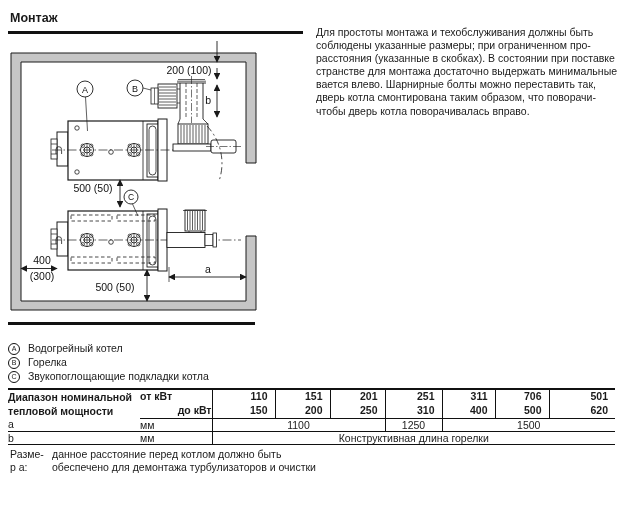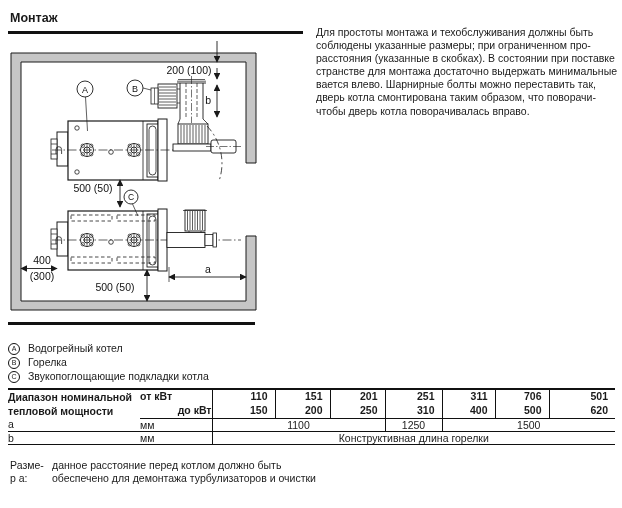--- a/index.html
+++ b/index.html
@@ -25,21 +25,21 @@
   .b{font-weight:bold;}
   .num{text-align:right;padding-right:7px !important;}
   .vl{border-left:1px solid #111;}
   .bb{border-bottom:1px solid #111;}
   .r1 td{padding-top:2px;}
   .r2 td{padding-top:4px;padding-bottom:3px;text-align:right;}
   .ra td,.rb td{padding-top:1px;padding-bottom:1.5px;}
   .ctr{text-align:center;}
   .lbl{line-height:14px;margin-top:26px;}
   
-  #note{left:10px;top:459px;font-size:10.5px;line-height:13px;display:flex;}
+  #note{left:10px;top:448px;font-size:10.5px;line-height:13px;display:flex;}
   #note .note-label{width:42px;flex:0 0 auto;}
   svg text{font-family:"Liberation Sans",sans-serif;fill:#111;}
 </style>
 </head>
 <body>
 
 <div class="abs" id="title">Монтаж</div>
 <div class="abs rule" id="rule-top"></div>
 
 <svg class="abs" style="left:8px;top:40px" width="300" height="280" viewBox="0 0 300 280">

